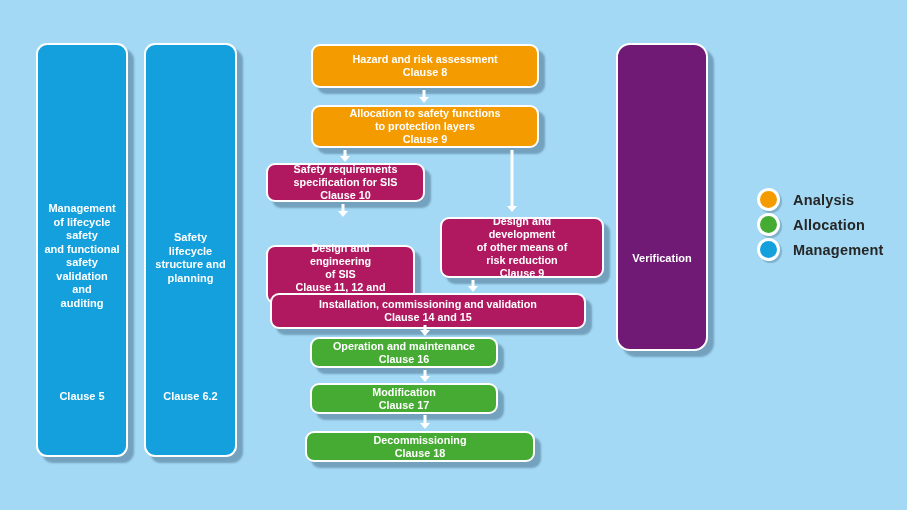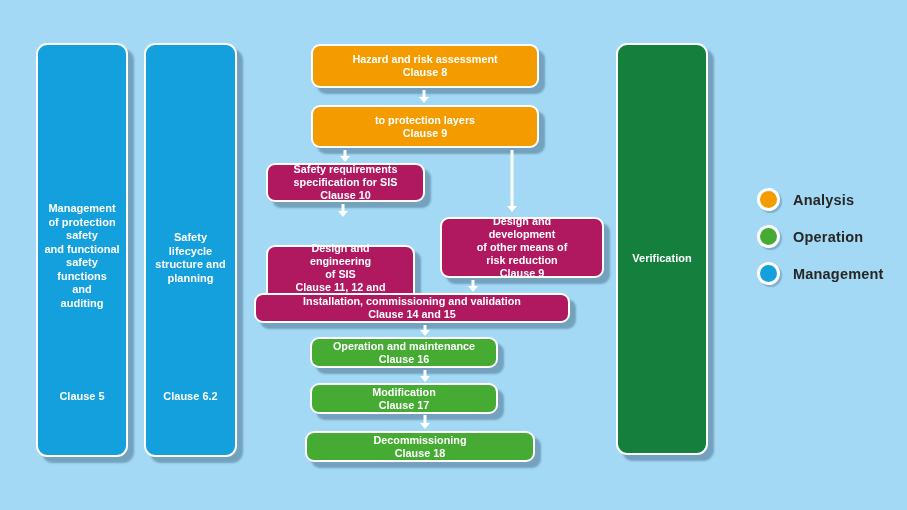--- a/index.html
+++ b/index.html
@@ -31,69 +31,70 @@
     position:absolute;left:50%;transform:translateX(-50%);
     top:0;bottom:5px;width:3px;background:#fff;
   }
   .arrow-head{
     position:absolute;left:50%;transform:translateX(-50%);bottom:0;
     width:0;height:0;
     border-left:5.5px solid transparent;border-right:5.5px solid transparent;
     border-top:6px solid #fff;
   }
   
-  .legend{position:absolute;left:757px;top:188px;display:flex;flex-direction:column;gap:14px}
+  .legend{position:absolute;left:757px;top:188px;display:flex;flex-direction:column;gap:2px}
   .legend-item{display:flex;align-items:center;height:23px}
   .legend-swatch{
     width:17px;height:17px;border-radius:50%;border:3px solid #fff;
     box-shadow:2px 2px 1px rgba(40,74,102,.28);
   }
   .legend-label{margin-left:13px;font-size:14.5px;font-weight:600;color:#262626;letter-spacing:.2px}
 </style>
 </head>
 <body>
 
 <div class="stage" style="background: rgb(163, 217, 244);">
 
   <div class="panel" style="left: 36px; top: 43px; width: 92px; height: 414px; background: rgb(20, 160, 221);">
     <div class="panel-label" style="top:157px;">
       <div>Management</div>
-      <div>of protection</div>
+      <div>of lifecycle</div>
       <div>safety</div>
       <div>and functional</div>
       <div>safety</div>
-      <div>functions</div>
+      <div>validation</div>
       <div>and</div>
       <div>auditing</div>
     </div>
     <div class="panel-clause" style="top:345px;">Clause 5</div>
   </div>
 
   <div class="panel" style="left: 144px; top: 43px; width: 93px; height: 414px; background: rgb(20, 160, 221);">
     <div class="panel-label" style="top:186px;">
       <div>Safety</div>
       <div>lifecycle</div>
       <div>structure and</div>
       <div>planning</div>
     </div>
     <div class="panel-clause" style="top:345px;">Clause 6.2</div>
   </div>
 
-  <div class="panel" style="left: 616px; top: 43px; width: 92px; height: 412px; background: #15803d;">
+  <div class="panel" style="left: 616px; top: 43px; width: 92px; height: 308px; background: #701a75; border-radius: 14px;">
     <div class="panel-label" style="top:207px;">
       <div>Verification</div>
     </div>
   </div>
 
   <div class="fbox" style="left: 311px; top: 44px; width: 228px; height: 44px; background: rgb(244, 155, 0);">
     <div>Hazard and risk assessment</div>
     <div>Clause 8</div>
   </div>
 
   <div class="fbox" style="left: 311px; top: 105px; width: 228px; height: 43px; background: rgb(244, 155, 0);">
+    <div>Allocation to safety functions</div>
     <div>to protection layers</div>
     <div>Clause 9</div>
   </div>
 
   <div class="fbox" style="left: 266px; top: 163px; width: 159px; height: 39px; background: rgb(176, 25, 96);">
     <div>Safety requirements</div>
     <div>specification for SIS</div>
     <div>Clause 10</div>
   </div>
 
@@ -103,21 +104,21 @@
     <div>Clause 11, 12 and 13</div>
   </div>
 
   <div class="fbox" style="left: 440px; top: 217px; width: 164px; height: 61px; background: rgb(176, 25, 96);">
     <div>Design and development</div>
     <div>of other means of</div>
     <div>risk reduction</div>
     <div>Clause 9</div>
   </div>
 
-  <div class="fbox" style="left: 254px; top: 293px; width: 316px; height: 30px; background: rgb(176, 25, 96);">
+  <div class="fbox" style="left: 270px; top: 293px; width: 316px; height: 36px; background: rgb(176, 25, 96);">
     <div>Installation, commissioning and validation</div>
     <div>Clause 14 and 15</div>
   </div>
 
   <div class="fbox" style="left: 310px; top: 337px; width: 188px; height: 31px; background: rgb(70, 171, 50);">
     <div>Operation and maintenance</div>
     <div>Clause 16</div>
   </div>
 
   <div class="fbox" style="left: 310px; top: 383px; width: 188px; height: 31px; background: rgb(70, 171, 50); justify-content: space-between;">
@@ -163,21 +164,21 @@
       <div class="arrow-head"></div>
     </div>
 
   <div class="legend">
     <div class="legend-item">
       <div class="legend-swatch" style="background: rgb(244, 155, 0);"></div>
       <div class="legend-label">Analysis</div>
     </div>
     <div class="legend-item">
       <div class="legend-swatch" style="background: rgb(70, 171, 50);"></div>
-      <div class="legend-label">Operation</div>
+      <div class="legend-label">Allocation</div>
     </div>
     <div class="legend-item">
       <div class="legend-swatch" style="background: rgb(20, 160, 221);"></div>
       <div class="legend-label">Management</div>
     </div>
   </div>
 
 </div>
 
 </body></html>

